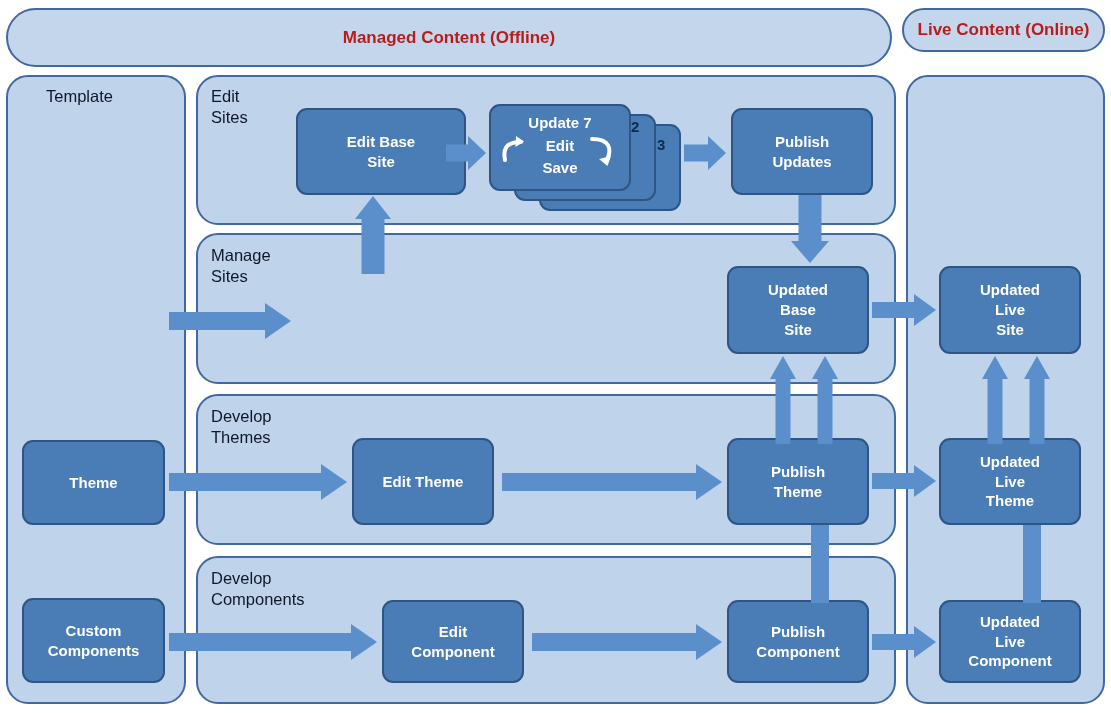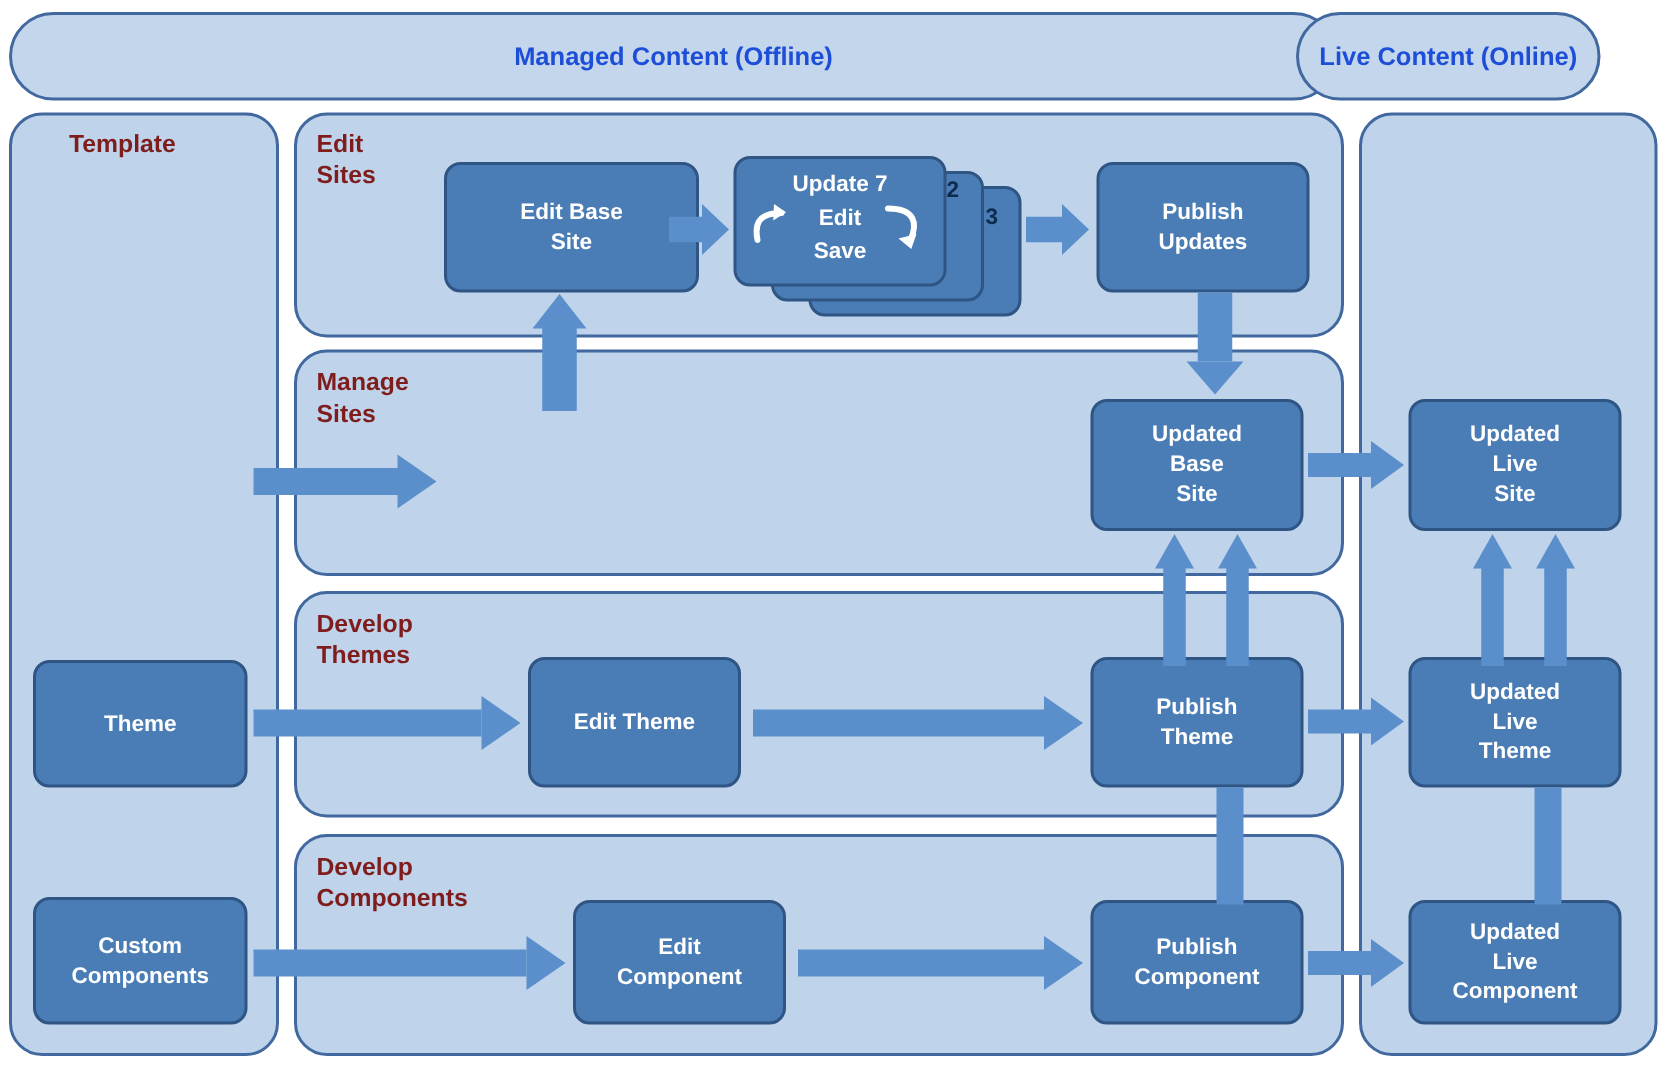--- a/index.html
+++ b/index.html
@@ -26,29 +26,29 @@
   .banner{
     position:absolute;
     background:#c3d6ec;
     border:2.5px solid #41689f;
     border-radius:30px;
     box-sizing:border-box;
     display:flex;
     align-items:center;
     justify-content:center;
     text-align:center;
-    color:#1d4ed8;
+    color:#b91c1c;
     font-weight:bold;
     font-size:17px;
     line-height:1.25;
   }
   .panel-label{
     position:absolute;
-    color:#7f1d1d;
-    font-weight:bold;
+    color:#0f172a;
+    font-weight:normal;
     font-size:16.5px;
     line-height:1.3;
     white-space:pre-line;
     letter-spacing:0px;
   }
 
   
   .node{
     position:absolute;
     background:#4a7cb5;
@@ -123,21 +123,21 @@
 </head>
 <body>
 
 <div id="stage">
 
   <div class="banner" style="left:6px;top:8px;width:886px;height:59px;">
     <span>Managed Content
 (Offline)</span>
   </div>
 
-  <div class="banner" style="left:864px;top:8px;width:203px;height:59px;">
+  <div class="banner" style="left:902px;top:8px;width:203px;height:44px;">
     <span>Live Content
 (Online)</span>
   </div>
 
   <div class="panel" style="left:6px;top:75px;width:180px;height:629px;"></div>
 
   <div class="panel" style="left:196px;top:75px;width:700px;height:150px;"></div>
 
   <div class="panel" style="left:196px;top:233px;width:700px;height:151px;"></div>
 

